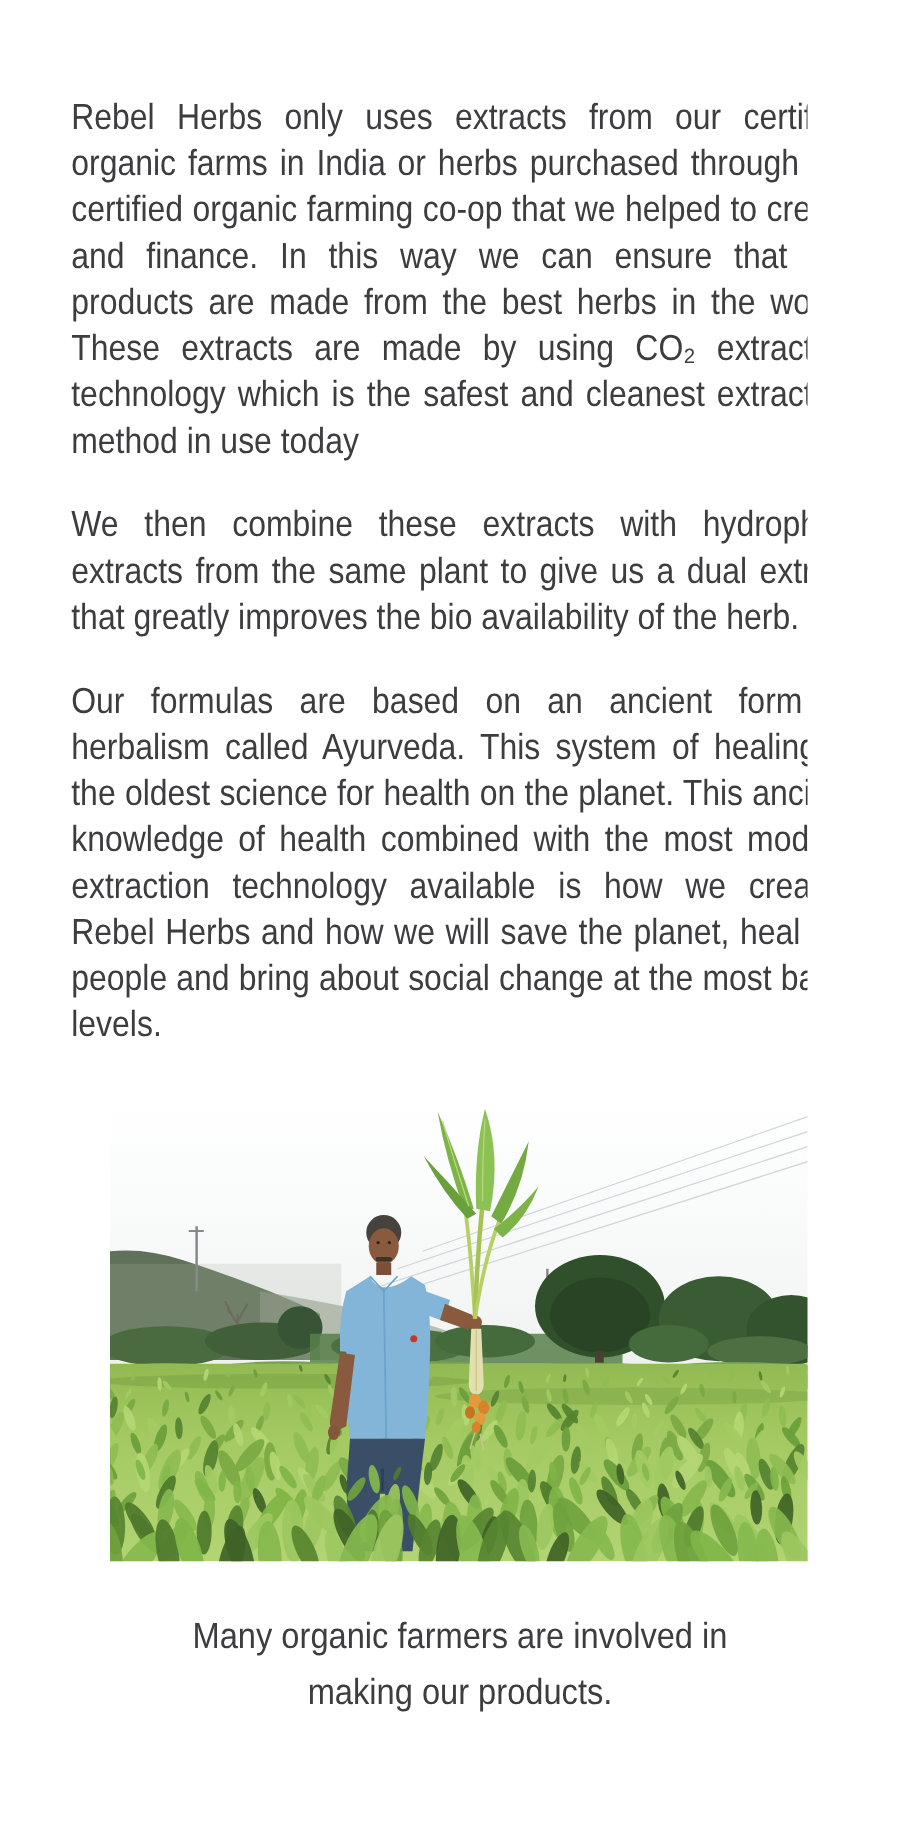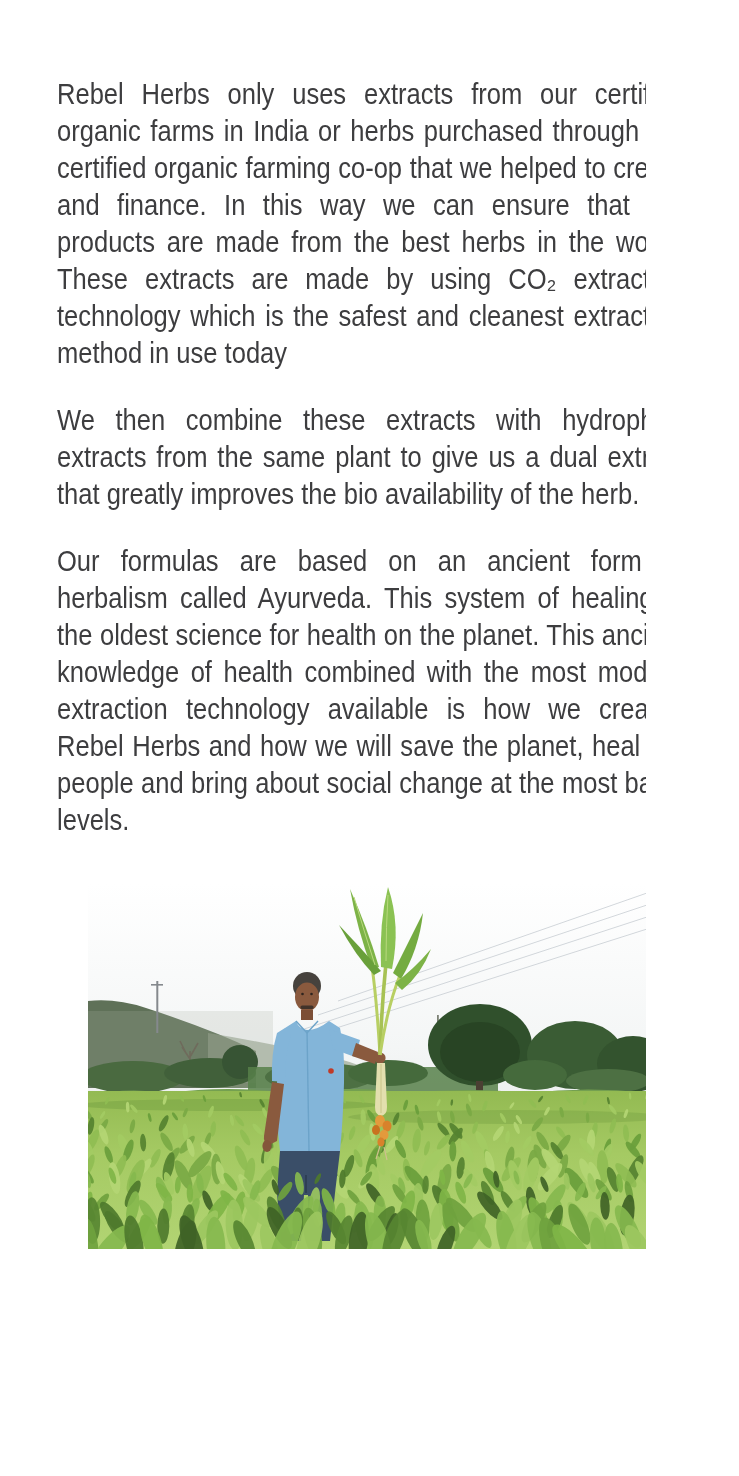--- a/index.html
+++ b/index.html
@@ -459,15 +459,21 @@
           <ellipse cx="431.9" cy="356.5" rx="9.6" ry="28.3" fill="#9cc75f" transform="rotate(26 431.9 356.5)" opacity="0.92"></ellipse>
           <ellipse cx="451.6" cy="355.7" rx="9.5" ry="28.0" fill="#86b84e" transform="rotate(-17 451.6 355.7)" opacity="0.92"></ellipse>
           <ellipse cx="466.5" cy="366.6" rx="11.5" ry="33.8" fill="#6fa23e" transform="rotate(-19 466.5 366.6)" opacity="0.92"></ellipse>
           <ellipse cx="486.1" cy="366.6" rx="10.7" ry="31.6" fill="#7fb547" transform="rotate(-40 486.1 366.6)" opacity="0.92"></ellipse>
           <ellipse cx="510.2" cy="358.1" rx="8.0" ry="23.7" fill="#86b84e" transform="rotate(-6 510.2 358.1)" opacity="0.92"></ellipse>
           <ellipse cx="525.7" cy="365.9" rx="8.9" ry="26.2" fill="#86b84e" transform="rotate(-7 525.7 365.9)" opacity="0.92"></ellipse>
           <ellipse cx="552.8" cy="367.0" rx="9.5" ry="28.0" fill="#9cc75f" transform="rotate(-29 552.8 367.0)" opacity="0.92"></ellipse>
         </g>
     </svg>
 
+    <figcaption class="caption">
+      <span class="caption-inner">
+        <span>Many organic farmers are involved in</span><br>
+        <span>making our products.</span>
+      </span>
+    </figcaption>
   </figure>
 
 </main>
 
 </body></html>

